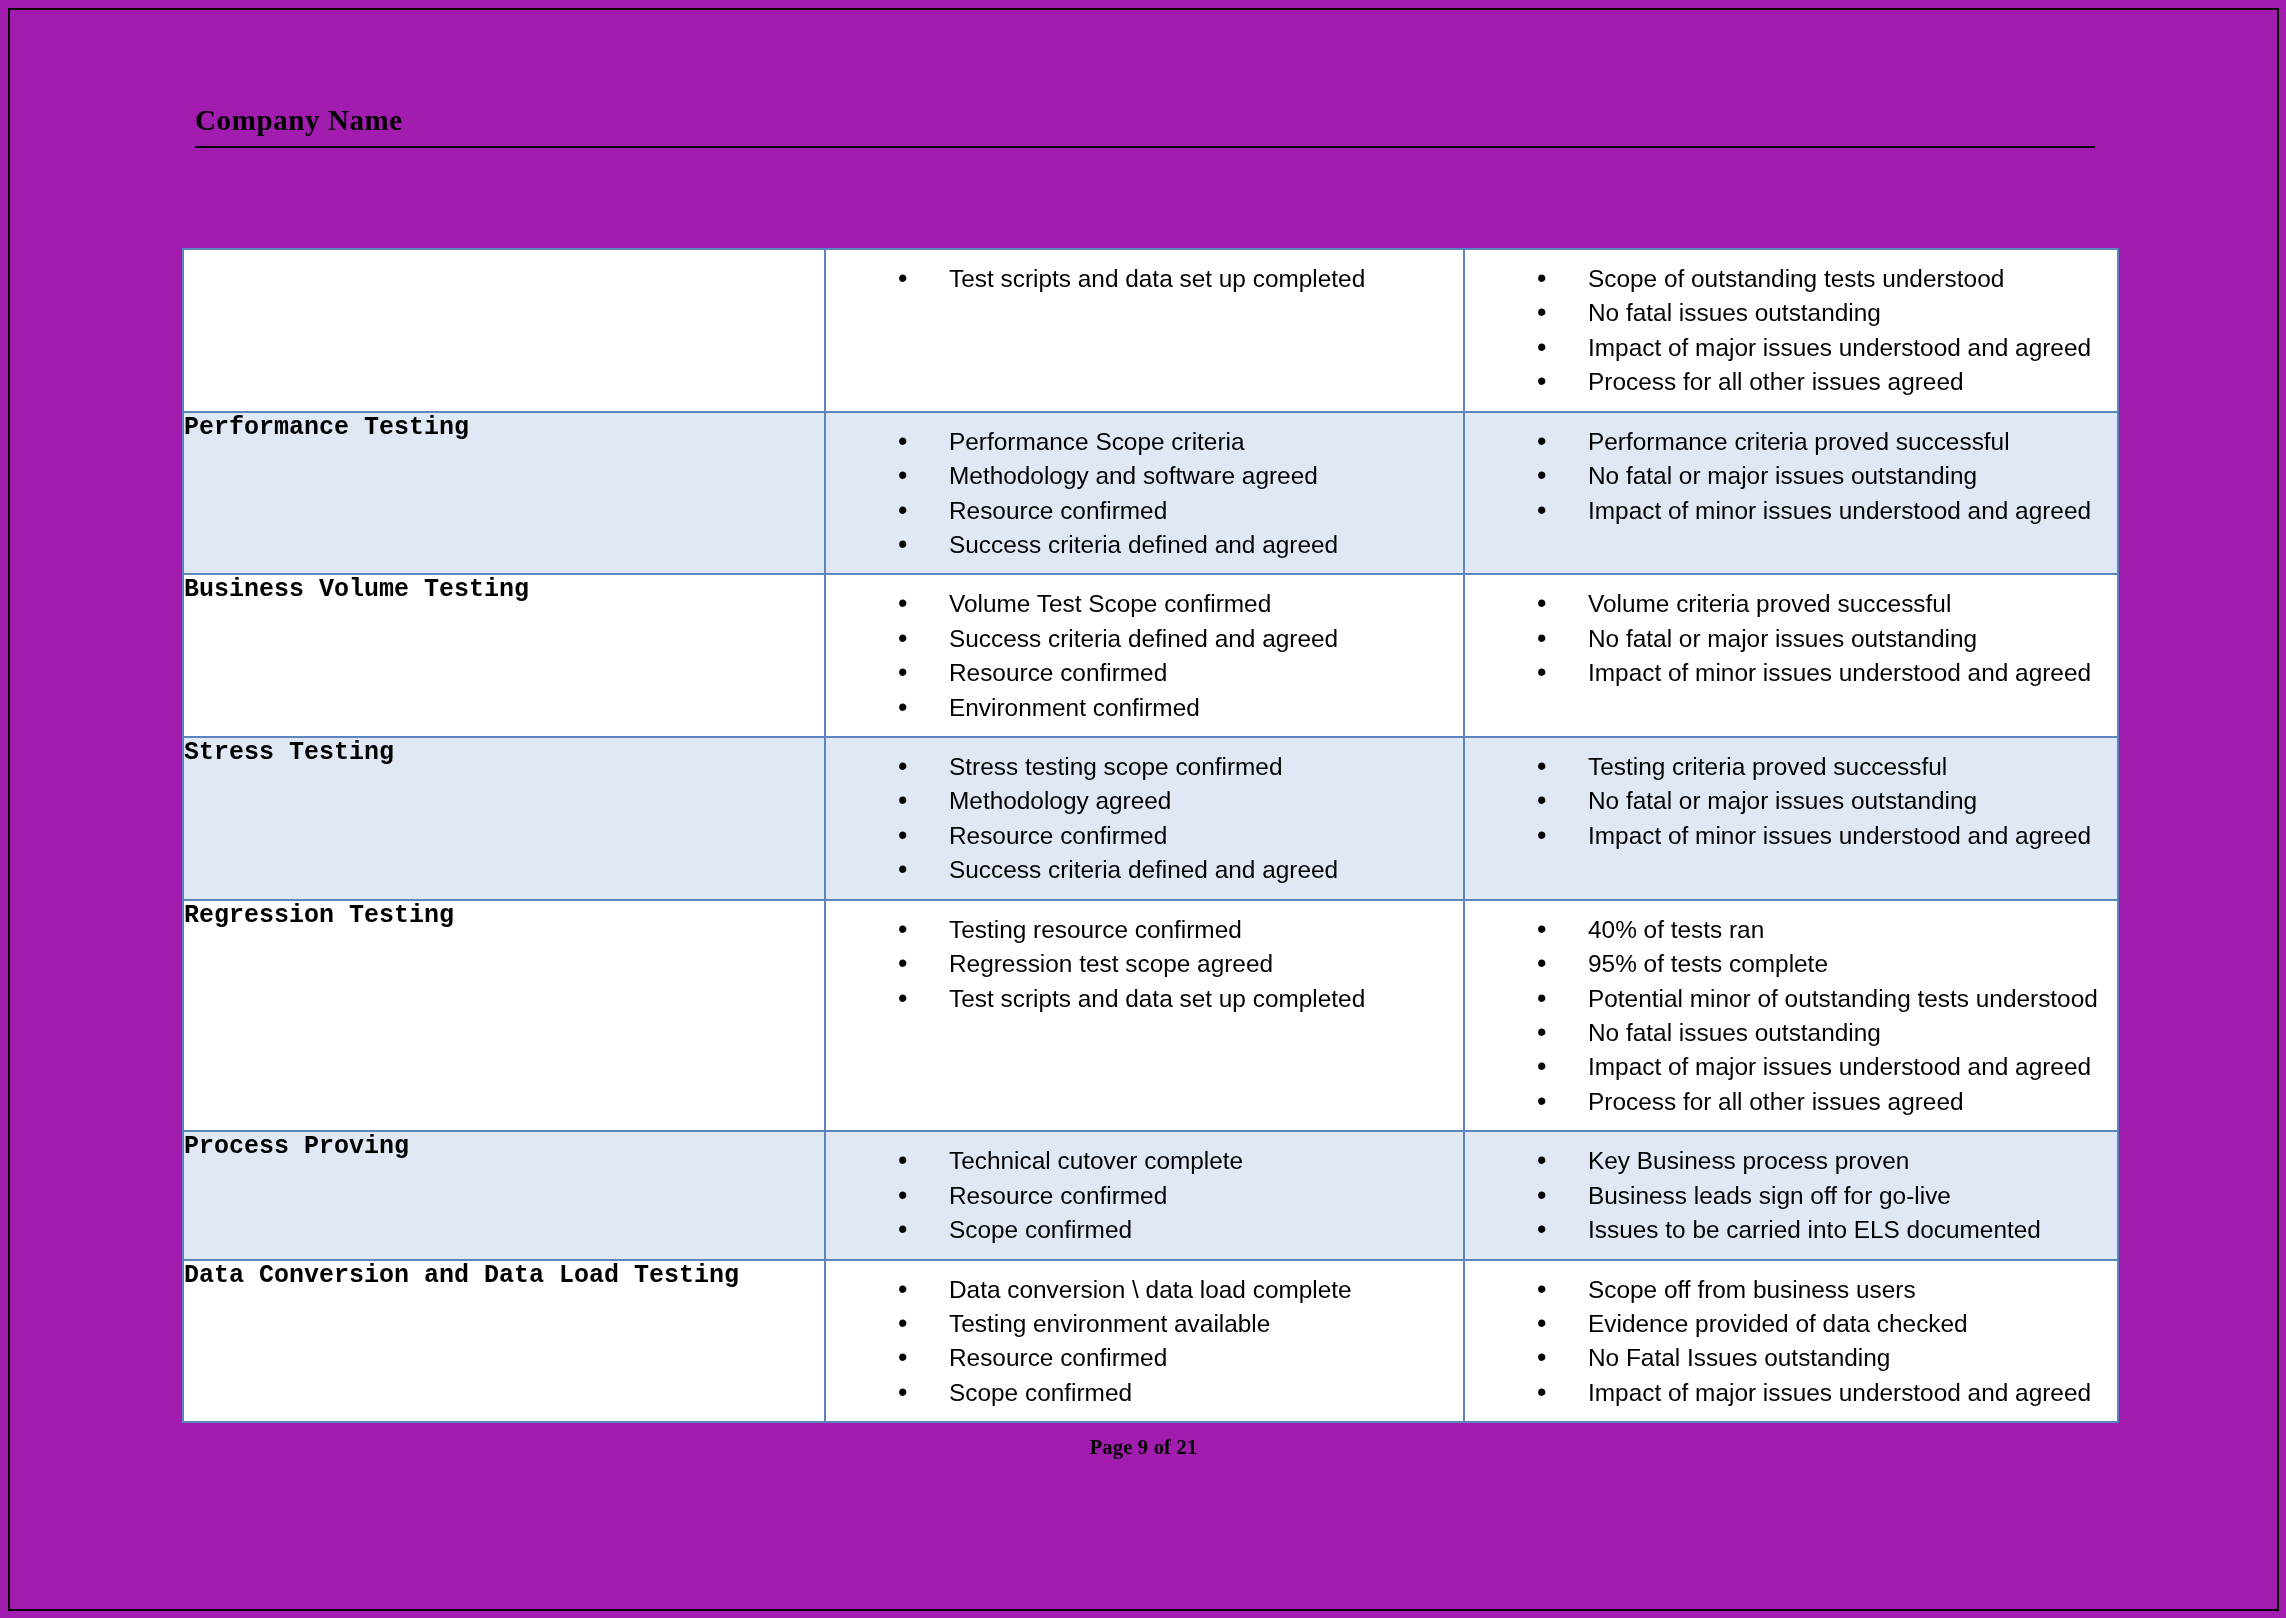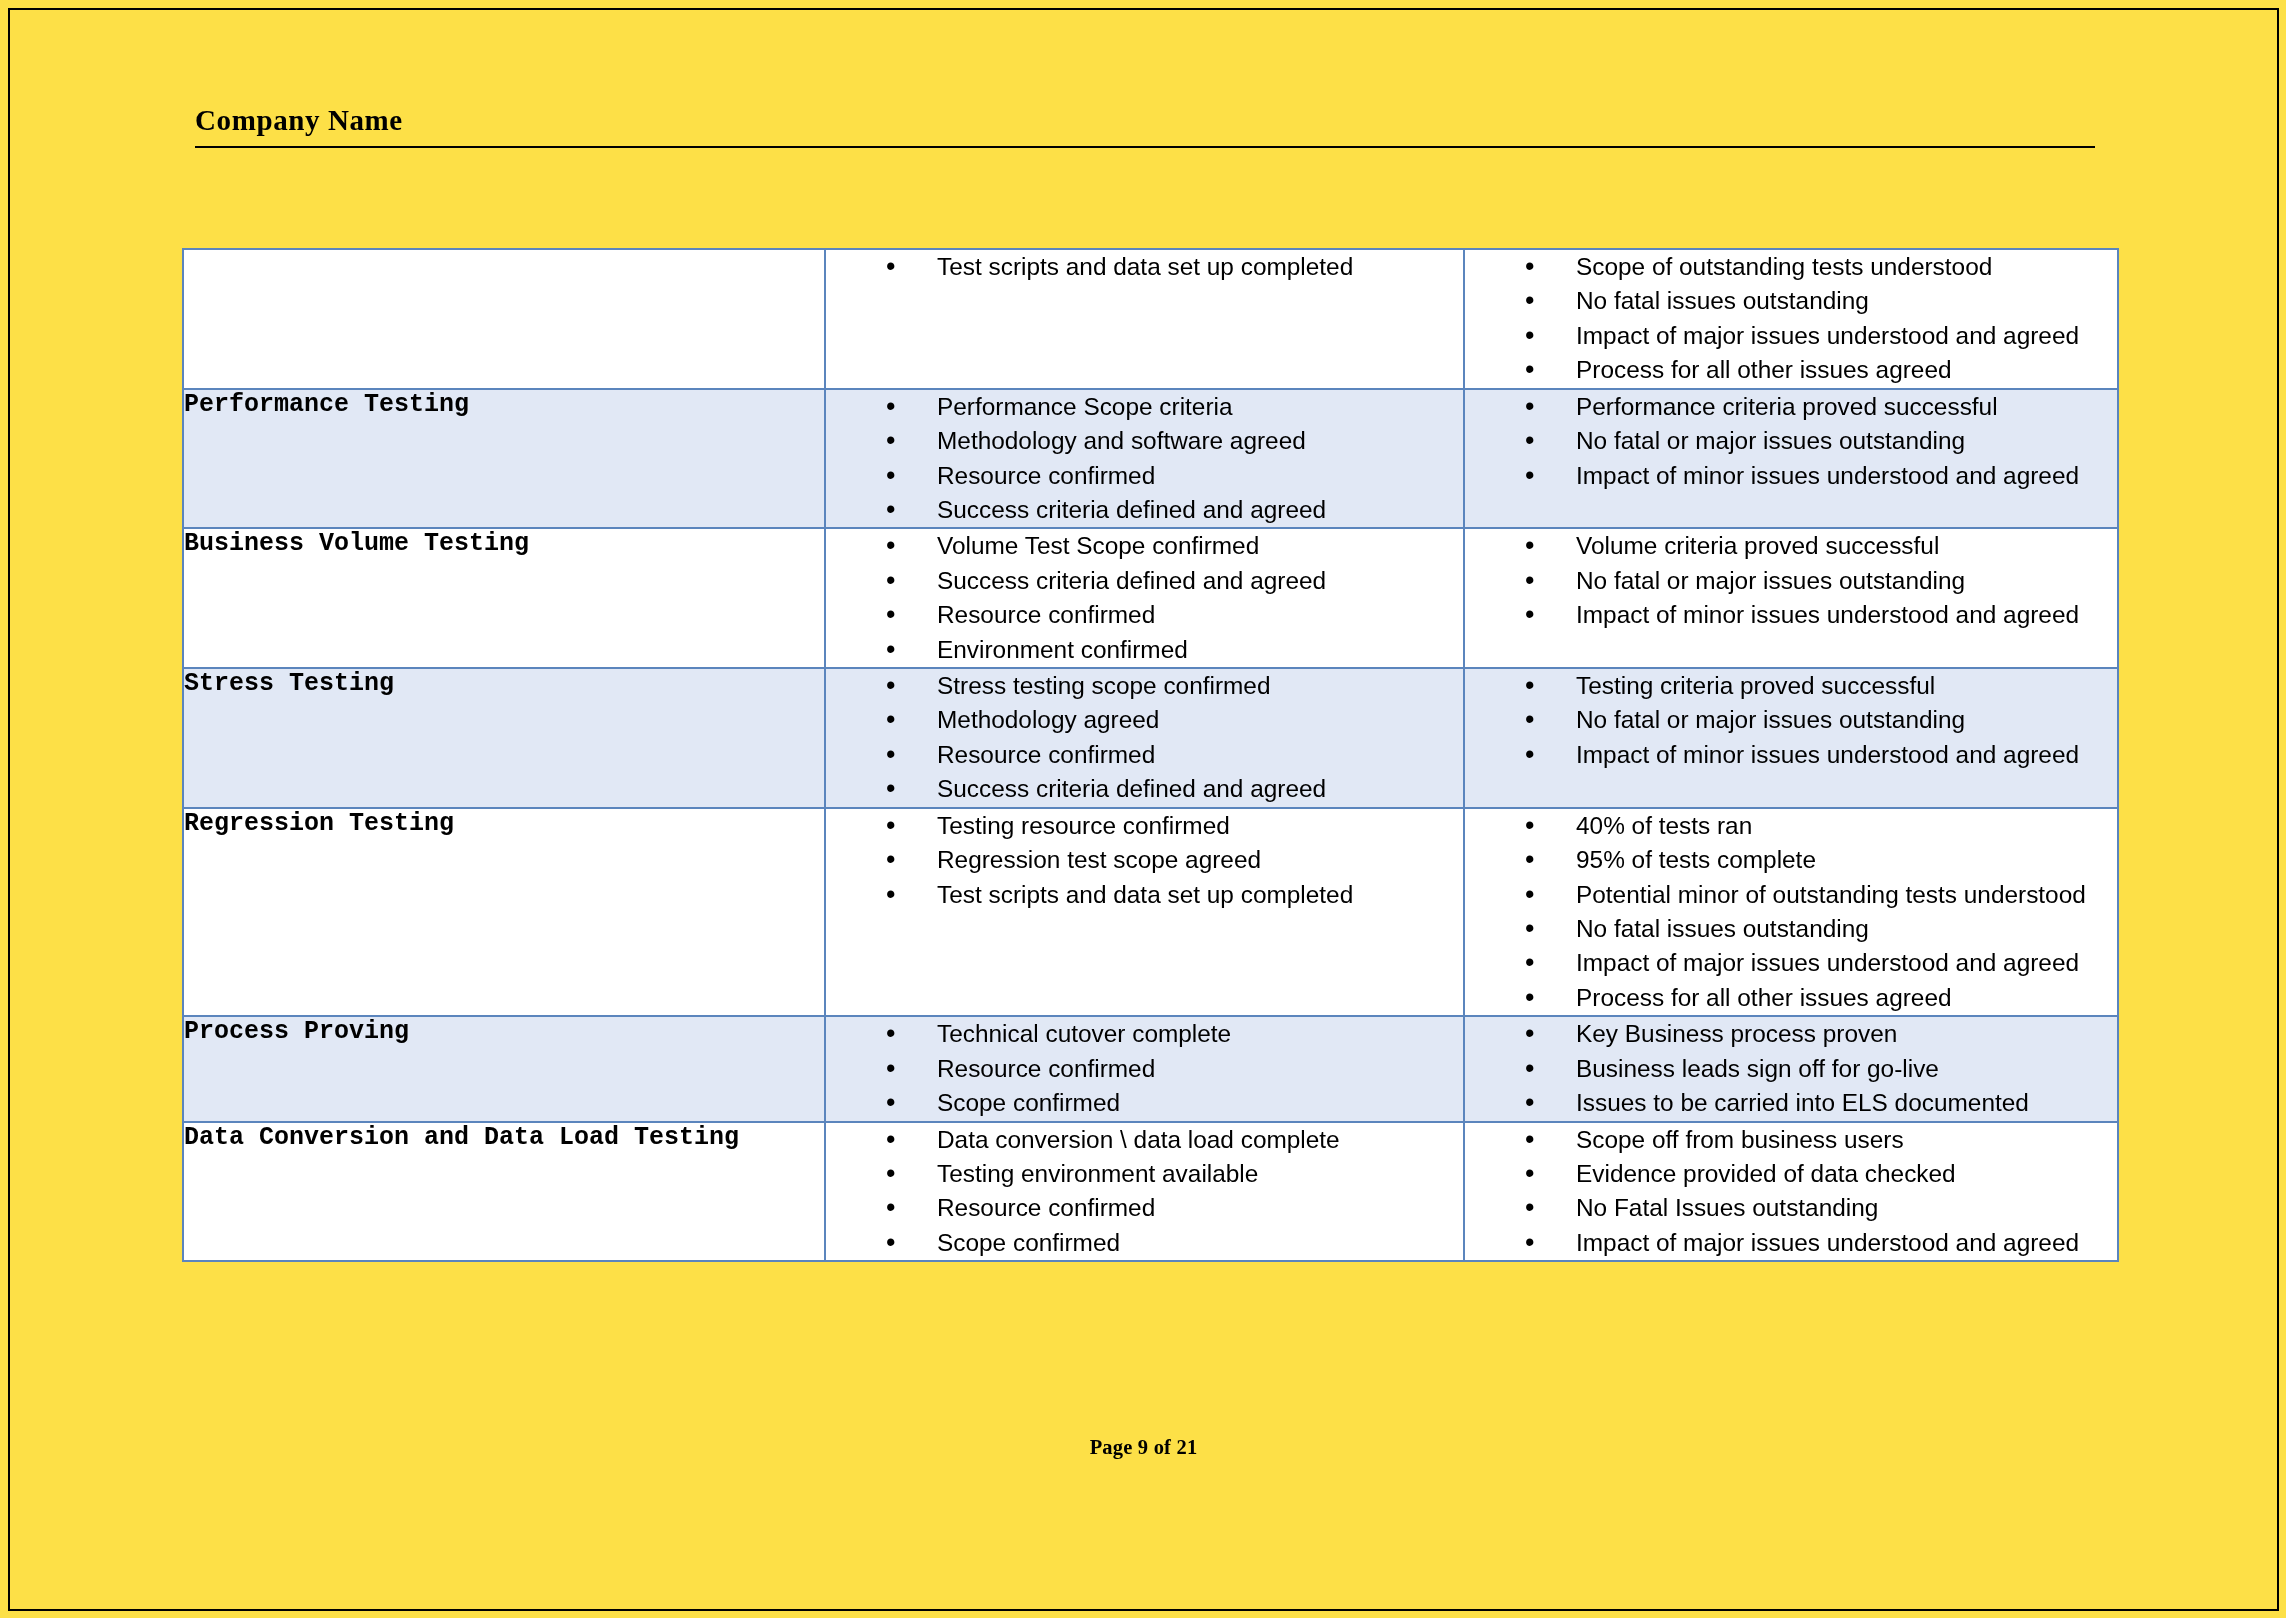--- a/index.html
+++ b/index.html
@@ -12,21 +12,21 @@
     height: 1619px;
     font-family: "Liberation Sans", sans-serif;
     overflow: hidden;
   }
 
   .page {
     position: relative;
     width: 2287px;
     height: 1619px;
     box-sizing: border-box;
-    background: #fde047;
+    background: #a21caf;
   }
 
   
   .page-border {
     position: absolute;
     left: 7.8px;
     top: 7.8px;
     right: 7.8px;
     bottom: 7.8px;
     border: 2.9px solid #000000;
@@ -98,21 +98,21 @@
     color: #000000;
     line-height: 1.2;
     white-space: nowrap;
   }
 
   .bullet-cell {
     padding: 15.6px 13.7px 15.6px 0;
   }
   ul.bullets {
     list-style: none;
-    margin: 0;
+    margin: 12px;
     padding: 0;
   }
   ul.bullets li {
     position: relative;
     font-family: "Liberation Sans", sans-serif;
     font-size: 24.4px;
     color: #000000;
     line-height: 1.37;
     padding-left: 111px;
     margin: 0 0 1px 0;

